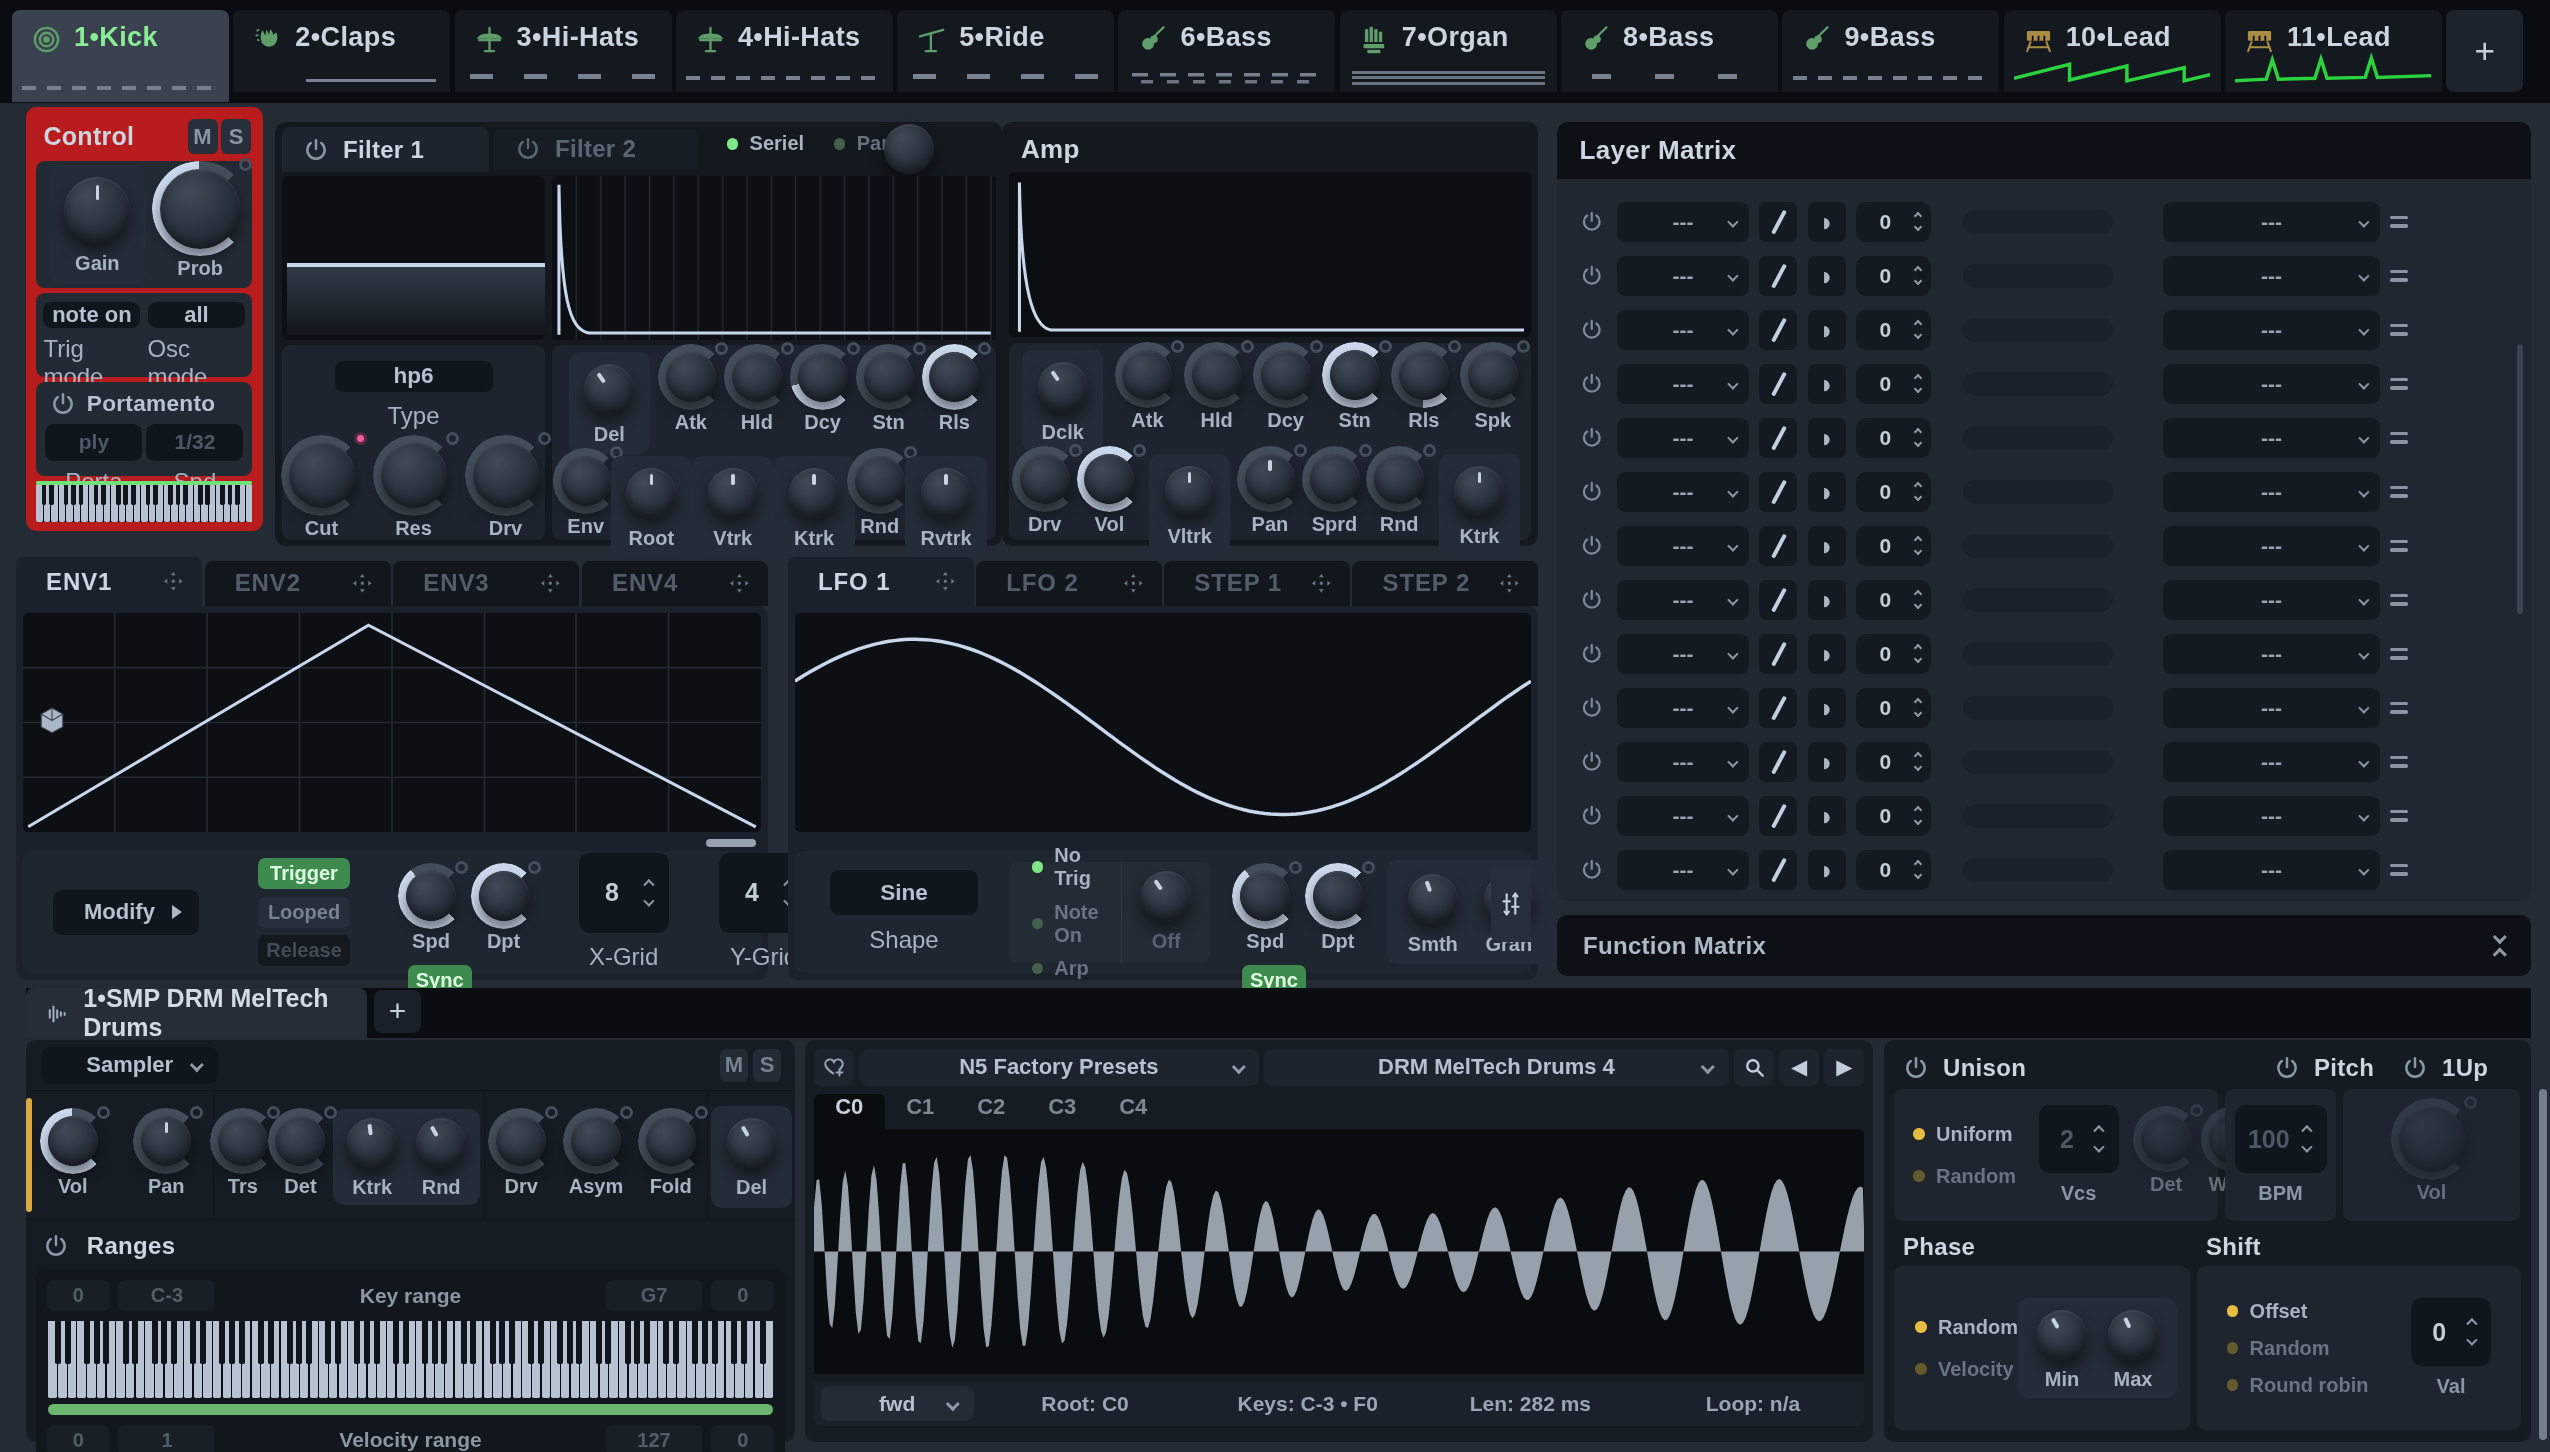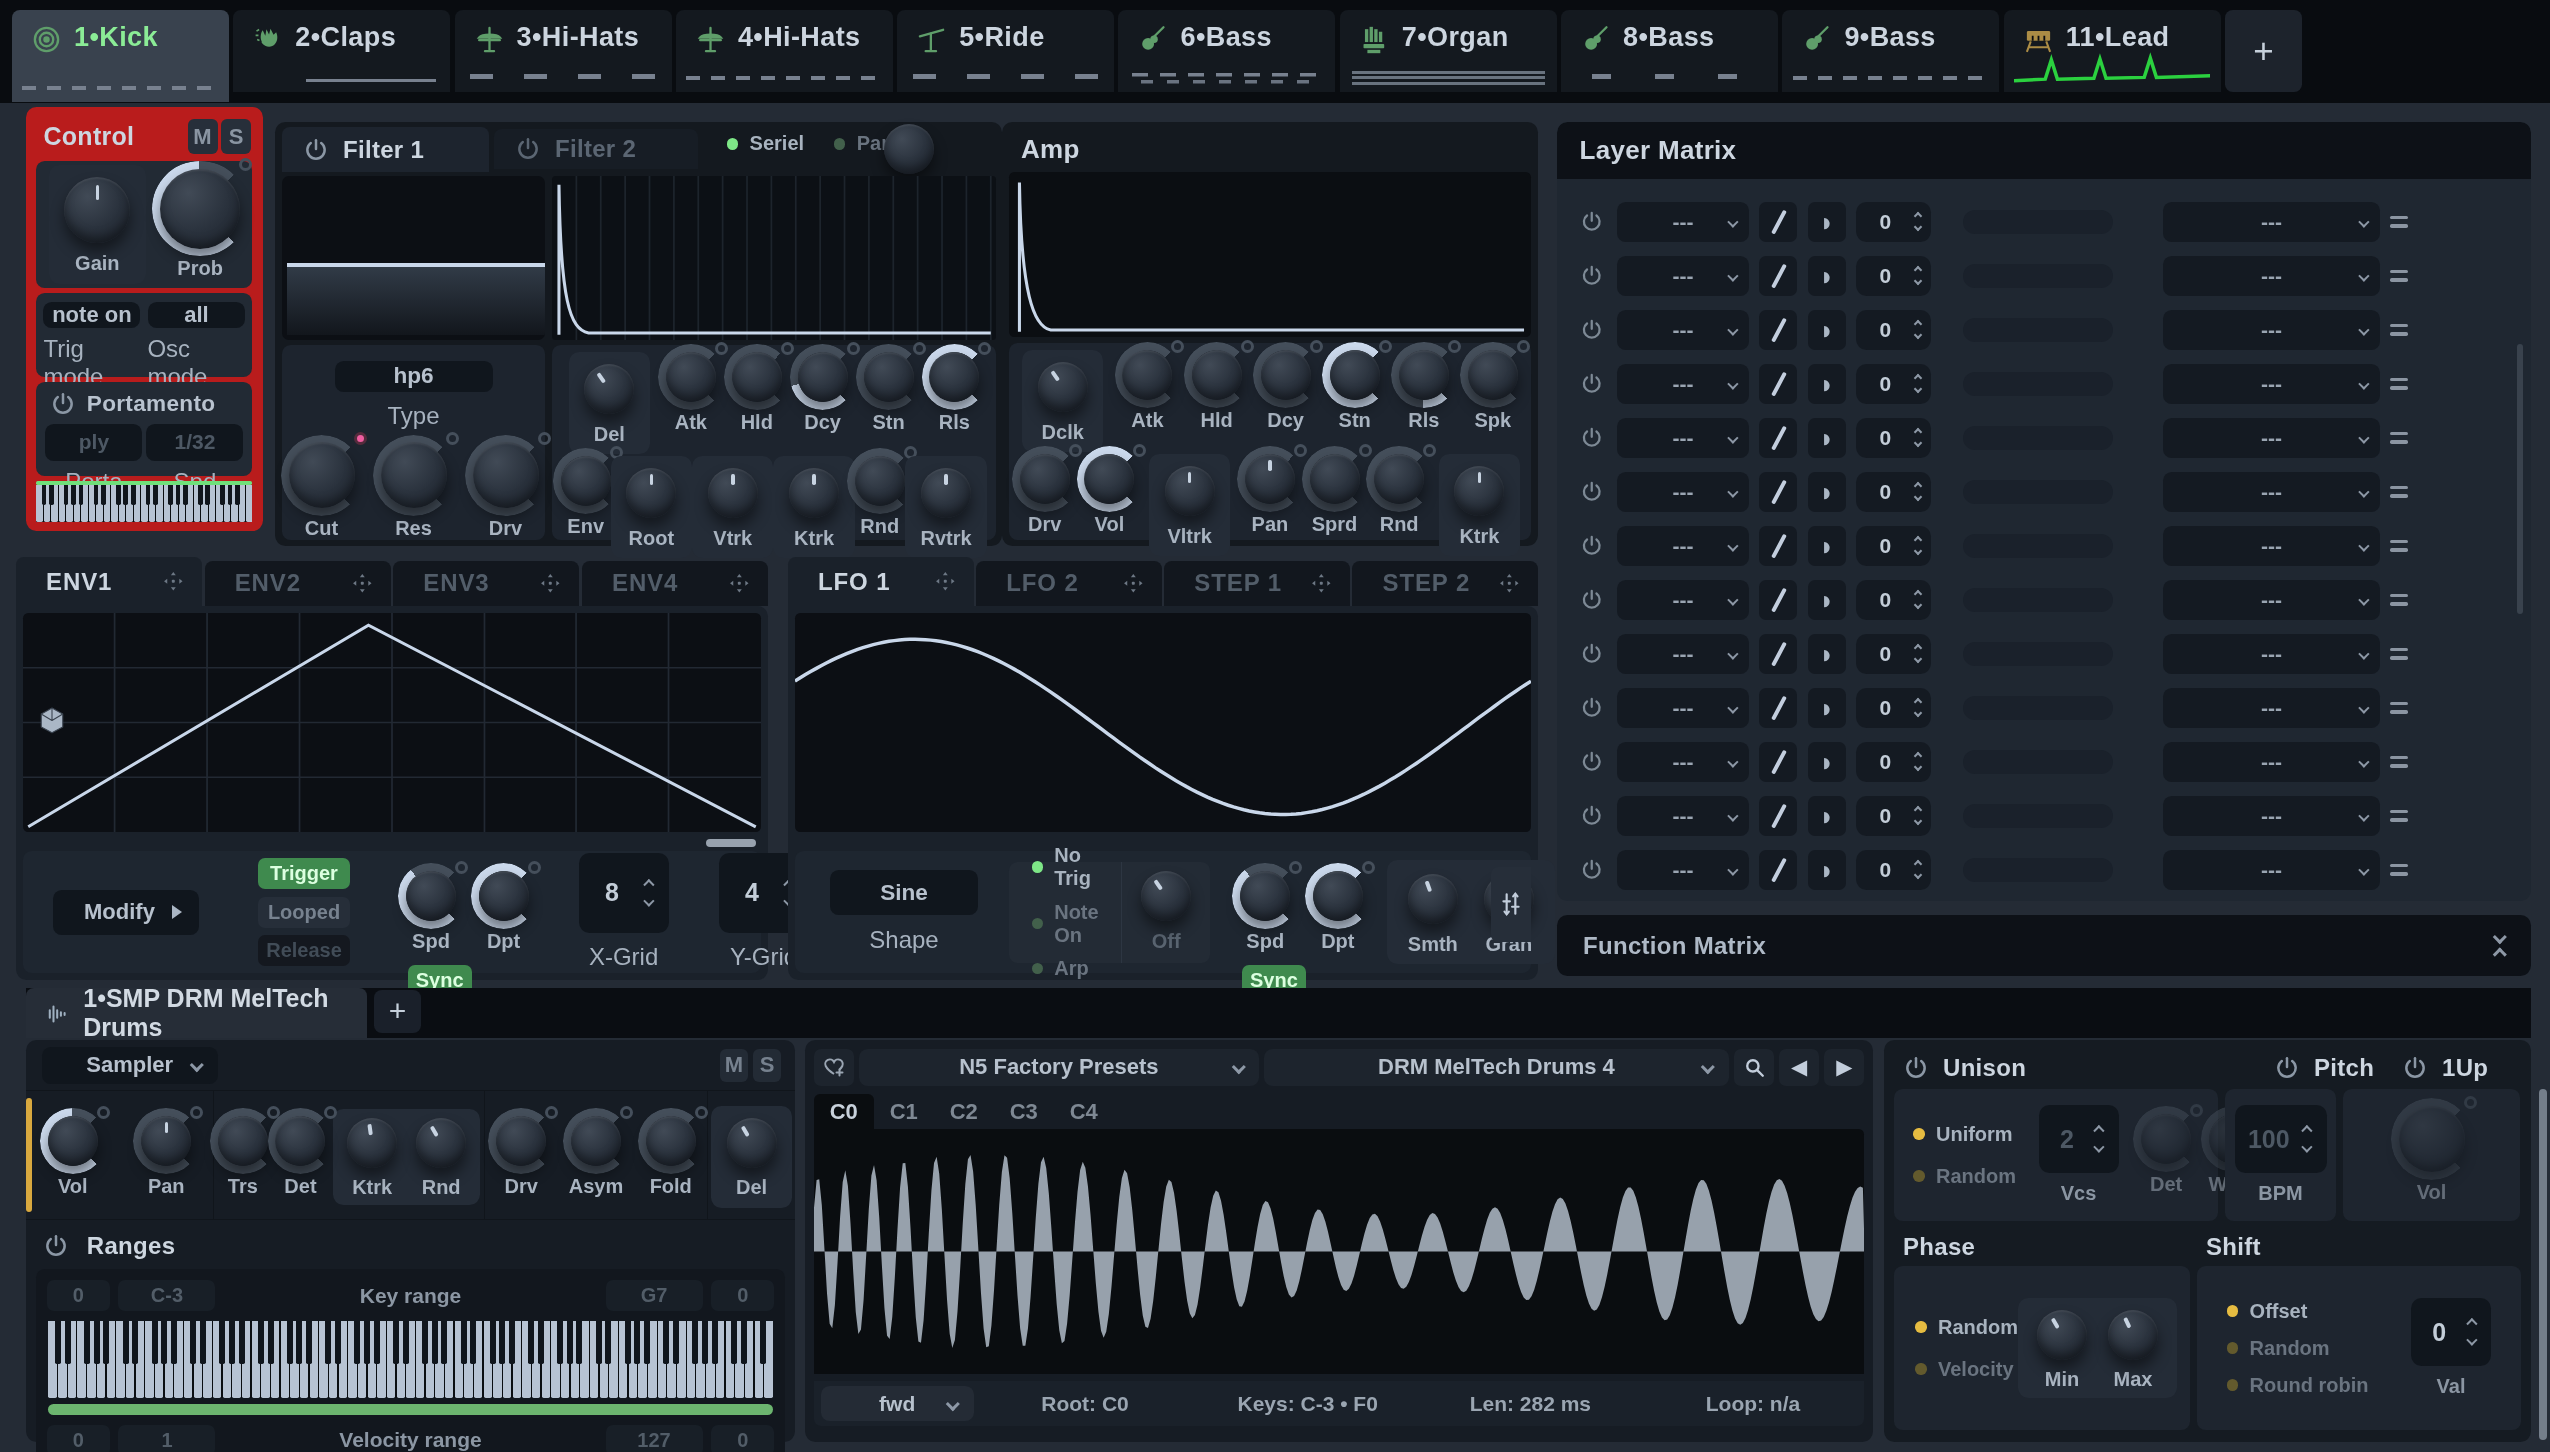--- a/index.html
+++ b/index.html
@@ -230,21 +230,21 @@
 
   #browserp{left:805px;top:1040px;width:1068px;height:402px;background:#161c24}
   #presetbar{display:flex;align-items:flex-start;gap:5.2px;padding:8.7px 8.7px 0}
   .iconbtn{width:40px;height:37px;background:#1d242d;border-radius:7px;display:flex;align-items:center;justify-content:center;cursor:pointer;color:#c2cddb;font-size:21px}
   .heart-icon{width:24px;height:24px}.heart-icon svg{width:100%;height:100%}
   .search-icon{width:22.6px;height:22.6px}.search-icon svg{width:100%;height:100%}
   #presetbar .sel{height:37px;font-size:22px;background:#1d242d}
   #sel-bank{width:400px}
   #sel-preset{flex:1}
   #notetabs{display:flex;margin-top:8.7px;padding-left:8.7px;background:#161c24}
-  .ntab{width:60px;height:35px;display:flex;align-items:center;justify-content:center;font-size:22px;font-weight:700;color:#7e8893;border-radius:6px 6px 0 0;cursor:pointer}
+  .ntab{width:71px;height:35px;display:flex;align-items:flex-start;justify-content:center;font-size:22px;font-weight:700;color:#7e8893;border-radius:6px 6px 0 0;cursor:pointer}
   .ntab.active{background:#0a0d10;color:#c8d1db}
   #wavebox{position:relative;margin:0 8.7px;height:245px;background:#0a0d10;border-radius:0 5.2px 0 0;overflow:hidden}
   #wavebox svg{position:absolute;inset:0;width:100%;height:100%}
   #infobar{display:flex;align-items:center;margin:7px 8.7px 0;height:45px;background:#1a212a;border-radius:0 0 7px 7px}
   #infobar .sel{width:153px;height:35px;margin-left:7px;background:#242b35;font-size:21px}
   #infobar .itext{flex:1;text-align:center;color:#9aa5b1;font-size:21px;font-weight:600}
 
   #rightp{left:1884px;top:1040px;width:647px;height:402px;background:#151b22}
   .shdr{position:absolute;display:flex;align-items:center;gap:14px}
   .shdr .ptitle{font-size:24px}
@@ -362,20 +362,33 @@
       <div class="ttab">
         <span class="tab-icon" data-icon="bass"><svg viewBox="0 0 24 24" fill="currentColor">
             <path d="M20.5 2.5l-7.6 7.6" stroke="currentColor" stroke-width="1.8" stroke-linecap="round"></path>
             <circle cx="8.6" cy="15.4" r="4.6"></circle>
             <circle cx="13.2" cy="11.8" r="2.9"></circle>
           </svg></span>
         <span class="tlabel">9•Bass</span>
         <span class="tab-pattern p-dashrow"></span>
       </div>
 
+      <div class="ttab">
+        <span class="tab-icon" data-icon="keys"><svg viewBox="0 0 24 24" fill="currentColor">
+            <rect x="3" y="5.5" width="18" height="7.5" rx="1"></rect>
+            <path d="M7.5 13V9M12 13V9M16.5 13V9" stroke="#090c10" stroke-width="1.4"></path>
+            <path d="M6 13.5l-3 8M18 13.5l3 8M4.8 18h14.4" stroke="currentColor" stroke-width="1.6" fill="none"></path>
+          </svg></span>
+        <span class="tlabel">10•Lead</span>
+        <span class="tab-pattern p-saw">
+          <svg viewBox="0 0 226 40" preserveAspectRatio="none">
+            <polyline points="0,30 64,14 64,32 130,16 130,33 196,18 196,33 226,26" fill="none" stroke="#2bd13f" stroke-width="4"></polyline>
+          </svg>
+        </span>
+      </div>
 
       <div class="ttab">
         <span class="tab-icon" data-icon="keys"><svg viewBox="0 0 24 24" fill="currentColor">
             <rect x="3" y="5.5" width="18" height="7.5" rx="1"></rect>
             <path d="M7.5 13V9M12 13V9M16.5 13V9" stroke="#090c10" stroke-width="1.4"></path>
             <path d="M6 13.5l-3 8M18 13.5l3 8M4.8 18h14.4" stroke="currentColor" stroke-width="1.6" fill="none"></path>
           </svg></span>
         <span class="tlabel">11•Lead</span>
         <span class="tab-pattern p-spike">
           <svg viewBox="0 0 226 40" preserveAspectRatio="none">

